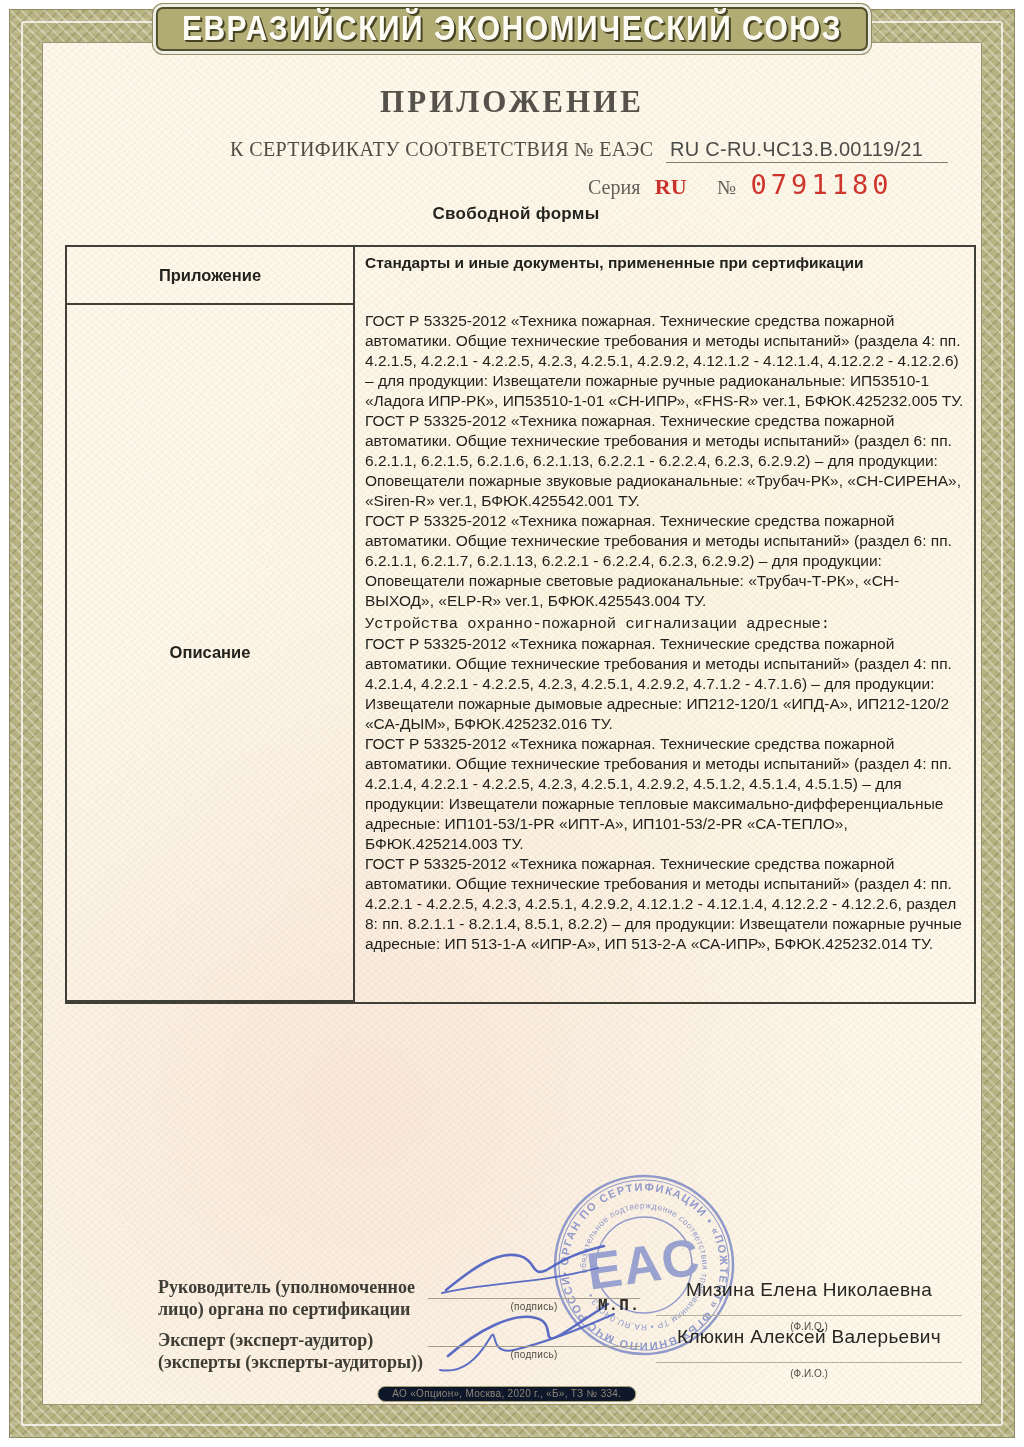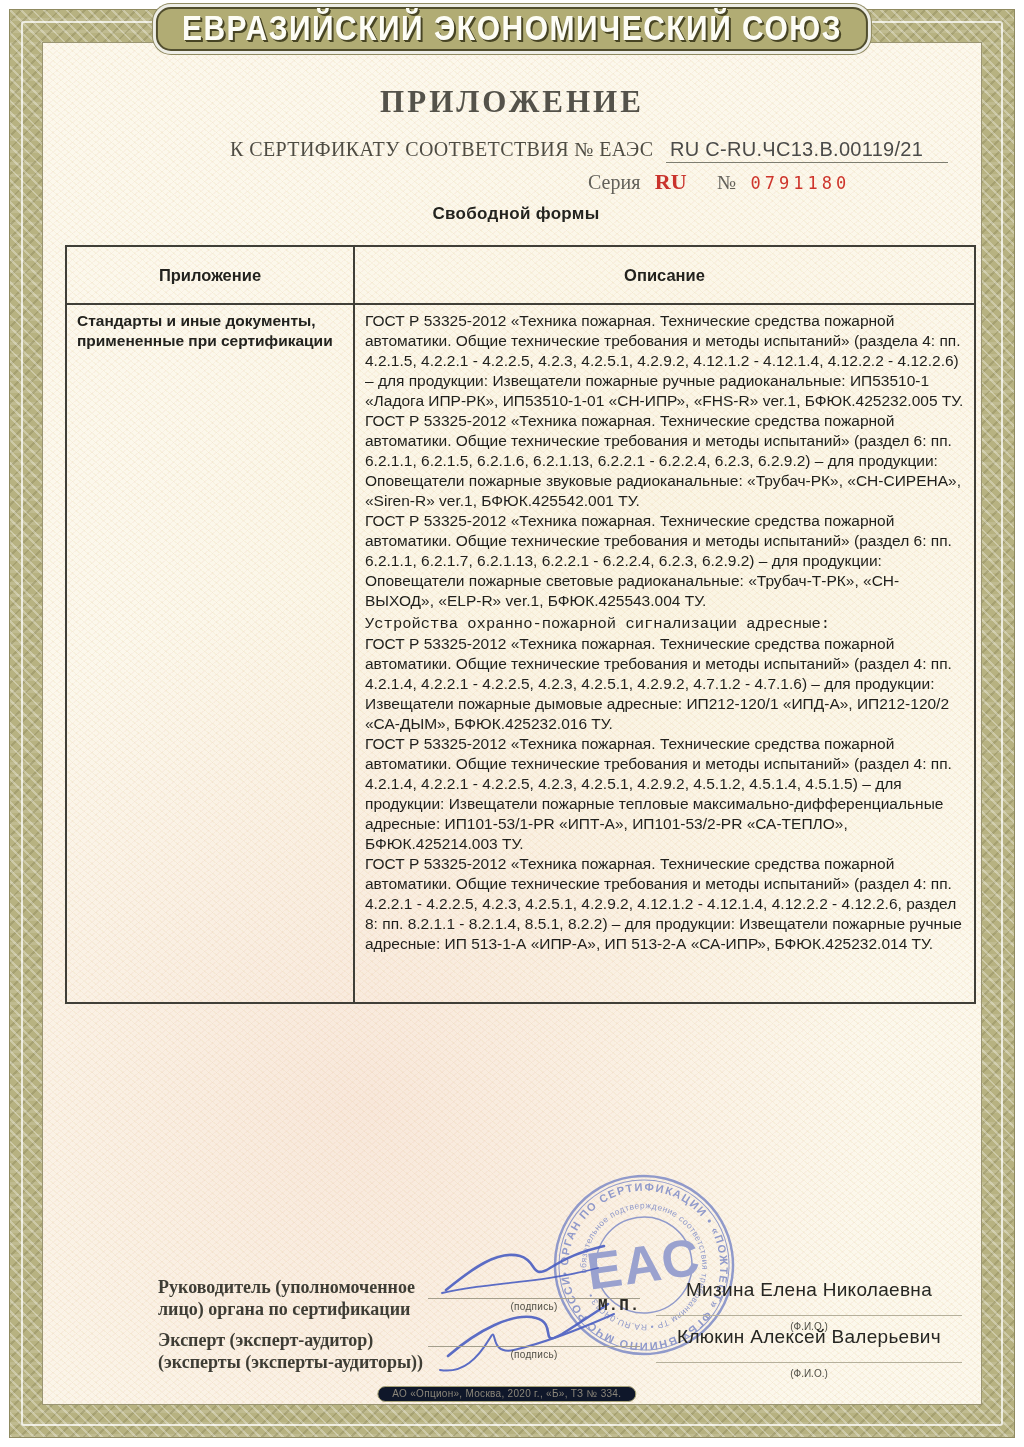--- a/index.html
+++ b/index.html
@@ -30,21 +30,21 @@
       radial-gradient(circle at 62% 40%, rgba(240,220,170,.15), transparent 50%),
       repeating-linear-gradient(40deg, rgba(214,198,120,.13) 0 1px, transparent 1px 5px),
       repeating-linear-gradient(-40deg, rgba(228,168,150,.11) 0 1px, transparent 1px 5px);
     border:1px solid #9a9573;
   }
 
   
   .banner {
     position:absolute; top:7px; left:50%; transform:translateX(-50%);
     background:#b1ac74;
-    border:2px solid #514e2e; border-radius:15px;
+    border:2px solid #514e2e; border-radius:7px;
     box-shadow:0 0 0 3px rgba(255,255,255,.85), 0 0 0 4px #8f8a60;
     padding:2px 24px 4px; white-space:nowrap;
   }
   .banner-text {
     display:inline-block; transform:scaleY(1.18);
     font-family:"Liberation Sans", sans-serif; font-weight:bold;
     font-size:30px; letter-spacing:1.5px; color:#fdfdf6;
     text-shadow:2px 2px 0 #474424, 1px 1px 0 #474424;
   }
 
@@ -68,21 +68,21 @@
   .series-line { position:absolute; top:169px; left:588px; white-space:nowrap; }
   .series-label, .number-sign {
     font-family:"Liberation Serif", serif; font-size:20px; color:#63615a;
   }
   .series-value {
     font-family:"Liberation Serif", serif; font-weight:bold; font-size:22px;
     color:#c9332c; margin-left:10px;
   }
   .number-sign { margin-left:26px; }
   .number-value {
-    font-family:"DejaVu Sans Mono", monospace; font-size:17px; letter-spacing:4px;
+    font-family:"DejaVu Sans Mono", monospace; font-size:27px; letter-spacing:4px;
     color:#ce352c; margin-left:10px;
   }
 
   .form-type {
     position:absolute; top:204px; left:4px; width:100%; text-align:center;
     font-weight:bold; font-size:17px; color:#23231f; letter-spacing:.3px;
   }
 
   
   .doc-table {
@@ -169,24 +169,24 @@
     <span class="series-label">Серия</span>
     <span class="series-value">RU</span>
     <span class="number-sign">№</span>
     <span class="number-value">0791180</span>
   </div>
 
   <div class="form-type">Свободной формы</div>
 
   <div class="doc-table">
     <div class="cell th">Приложение</div>
-    <div class="cell th">Описание</div>
     <div class="cell td last">
       <p class="row-label">Стандарты и иные документы, примененные при сертификации</p>
     </div>
+    <div class="cell th">Описание</div>
     <div class="cell td last desc">
       <p>ГОСТ Р 53325-2012 «Техника пожарная. Технические средства пожарной автоматики. Общие технические требования и методы испытаний» (раздела 4: пп. 4.2.1.5, 4.2.2.1 - 4.2.2.5, 4.2.3, 4.2.5.1, 4.2.9.2, 4.12.1.2 - 4.12.1.4, 4.12.2.2 - 4.12.2.6) – для продукции: Извещатели пожарные ручные радиоканальные: ИП53510-1 «Ладога ИПР-РК», ИП53510-1-01 «СН-ИПР», «FHS-R» ver.1, БФЮК.425232.005 ТУ.</p>
       <p>ГОСТ Р 53325-2012 «Техника пожарная. Технические средства пожарной автоматики. Общие технические требования и методы испытаний» (раздел 6: пп. 6.2.1.1, 6.2.1.5, 6.2.1.6, 6.2.1.13, 6.2.2.1 - 6.2.2.4, 6.2.3, 6.2.9.2) – для продукции: Оповещатели пожарные звуковые радиоканальные: «Трубач-РК», «СН-СИРЕНА», «Siren-R» ver.1, БФЮК.425542.001 ТУ.</p>
       <p>ГОСТ Р 53325-2012 «Техника пожарная. Технические средства пожарной автоматики. Общие технические требования и методы испытаний» (раздел 6: пп. 6.2.1.1, 6.2.1.7, 6.2.1.13, 6.2.2.1 - 6.2.2.4, 6.2.3, 6.2.9.2) – для продукции: Оповещатели пожарные световые радиоканальные: «Трубач-Т-РК», «СН-ВЫХОД», «ELP-R» ver.1, БФЮК.425543.004 ТУ.</p>
       <p class="gap">Устройства охранно-пожарной сигнализации адресные:</p>
       <p>ГОСТ Р 53325-2012 «Техника пожарная. Технические средства пожарной автоматики. Общие технические требования и методы испытаний» (раздел 4: пп. 4.2.1.4, 4.2.2.1 - 4.2.2.5, 4.2.3, 4.2.5.1, 4.2.9.2, 4.7.1.2 - 4.7.1.6) – для продукции: Извещатели пожарные дымовые адресные: ИП212-120/1 «ИПД-А», ИП212-120/2 «СА-ДЫМ», БФЮК.425232.016 ТУ.</p>
       <p>ГОСТ Р 53325-2012 «Техника пожарная. Технические средства пожарной автоматики. Общие технические требования и методы испытаний» (раздел 4: пп. 4.2.1.4, 4.2.2.1 - 4.2.2.5, 4.2.3, 4.2.5.1, 4.2.9.2, 4.5.1.2, 4.5.1.4, 4.5.1.5) – для продукции: Извещатели пожарные тепловые максимально-дифференциальные адресные: ИП101-53/1-PR «ИПТ-А», ИП101-53/2-PR «СА-ТЕПЛО», БФЮК.425214.003 ТУ.</p>
       <p>ГОСТ Р 53325-2012 «Техника пожарная. Технические средства пожарной автоматики. Общие технические требования и методы испытаний» (раздел 4: пп. 4.2.2.1 - 4.2.2.5, 4.2.3, 4.2.5.1, 4.2.9.2, 4.12.1.2 - 4.12.1.4, 4.12.2.2 - 4.12.2.6, раздел 8: пп. 8.2.1.1 - 8.2.1.4, 8.5.1, 8.2.2) – для продукции: Извещатели пожарные ручные адресные: ИП 513-1-А «ИПР-А», ИП 513-2-А «СА-ИПР», БФЮК.425232.014 ТУ.</p>
     </div>
   </div>

